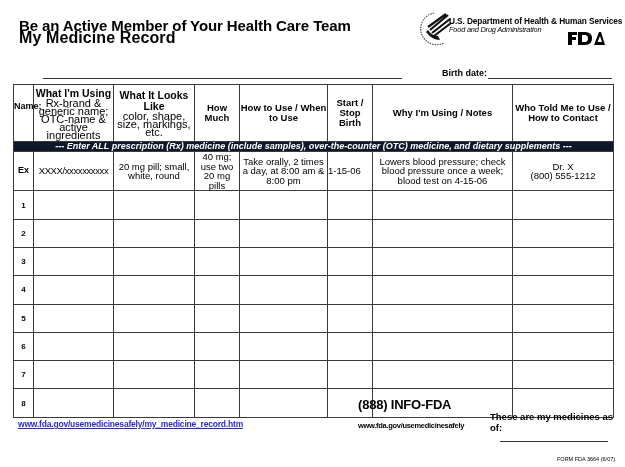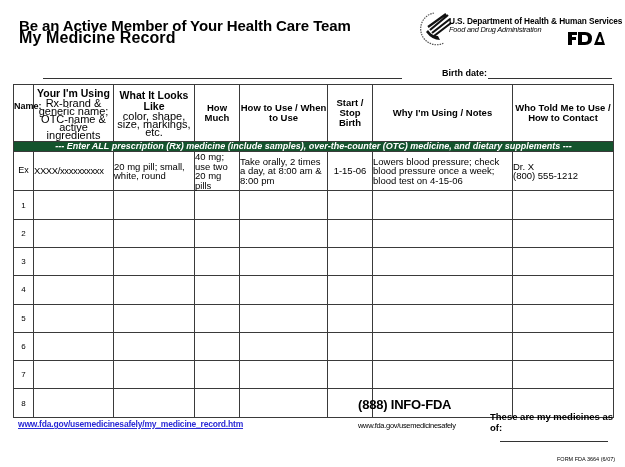--- a/index.html
+++ b/index.html
@@ -26,34 +26,34 @@
   }
   #medicine-table td, #medicine-table th {
     border: 1px solid #3a3a3a; padding: 0; vertical-align: middle;
   }
   #medicine-table th { font-weight: bold; text-align: center; font-size: 9.5px; line-height: 10px; }
   #medicine-table th .small { display: block; font-weight: normal; font-size: 11px; line-height: 8px; }
   #medicine-table th .big { display: block; font-size: 10.5px; line-height: 11px; }
   tr.head-row { height: 57px; }
   tr.banner-row { height: 10px; }
   tr.banner-row td {
-    background: #14532d; color: #ffffff; font-size: 9px; font-style: italic; font-weight: bold;
+    background: #0f172a; color: #ffffff; font-size: 9px; font-style: italic; font-weight: bold;
     text-align: center; line-height: 9px; white-space: nowrap;
   }
   tr.ex-row { height: 29px; }
-  tr.ex-row td { font-size: 9.5px; line-height: 9.6px; vertical-align: top; padding-left: 2px; }
+  tr.ex-row td { font-size: 9.5px; line-height: 9.6px; vertical-align: top; padding-left: 2px; text-align: center; }
   tr.ex-row td.num { text-align: center; vertical-align: middle; padding-left: 0; font-size: 9px; }
   tr.ex-row td.what { vertical-align: middle; letter-spacing: -0.4px; }
-  tr.ex-row td.start { text-align: center; }
+  tr.ex-row td.start { text-align: left; }
   tr.data-row { height: 28.3px; }
-  td.num { text-align: center; font-size: 8px; font-weight: normal; }
+  td.num { text-align: center; font-size: 8px; font-weight: bold; }
 
   #website-link { left: 18px; top: 419px; font-size: 8.5px; color: #2b2bd6; text-decoration: underline; font-weight: bold; letter-spacing: -0.2px; }
   #phone { left: 358px; top: 397px; font-size: 13px; font-weight: bold; letter-spacing: -0.2px; }
-  #phone-url { left: 358px; top: 421px; font-size: 7.5px; font-weight: normal; letter-spacing: -0.3px; }
+  #phone-url { left: 358px; top: 421px; font-size: 7.5px; font-weight: bold; letter-spacing: -0.3px; }
   #as-of-label { left: 490px; top: 411px; font-size: 9.5px; font-weight: bold; }
   #as-of-line { left: 500px; top: 441px; width: 108px; border-top: 1px solid #333; }
   #form-number { left: 557px; top: 456px; font-size: 5.5px; }
 </style>
 </head>
 <body>
 
 <div class="abs" id="subtitle">Be an Active Member of Your Health Care Team</div>
 <div class="abs" id="title">My Medicine Record</div>
 
@@ -83,21 +83,21 @@
       <col style="width:45px">
     <col style="width:88px">
       <col style="width:45px">
       <col style="width:140px">
       <col style="width:101px">
   </colgroup>
   <tbody>
       <tr class="head-row">
     <th></th>
     <th>
-      <span class="big">Your I'm Using</span>
+      <span class="big">What I'm Using</span>
       <span class="small">Rx-brand &amp; generic name; OTC-name &amp; active ingredients</span>
     </th>
     <th>
       <span class="big">What It Looks Like</span>
       <span class="small">color, shape, size, markings, etc.</span>
     </th>
     <th>How Much</th>
     <th>How to Use / When to Use</th>
     <th>Start / Stop Birth</th>
     <th>Why I'm Using / Notes</th>

